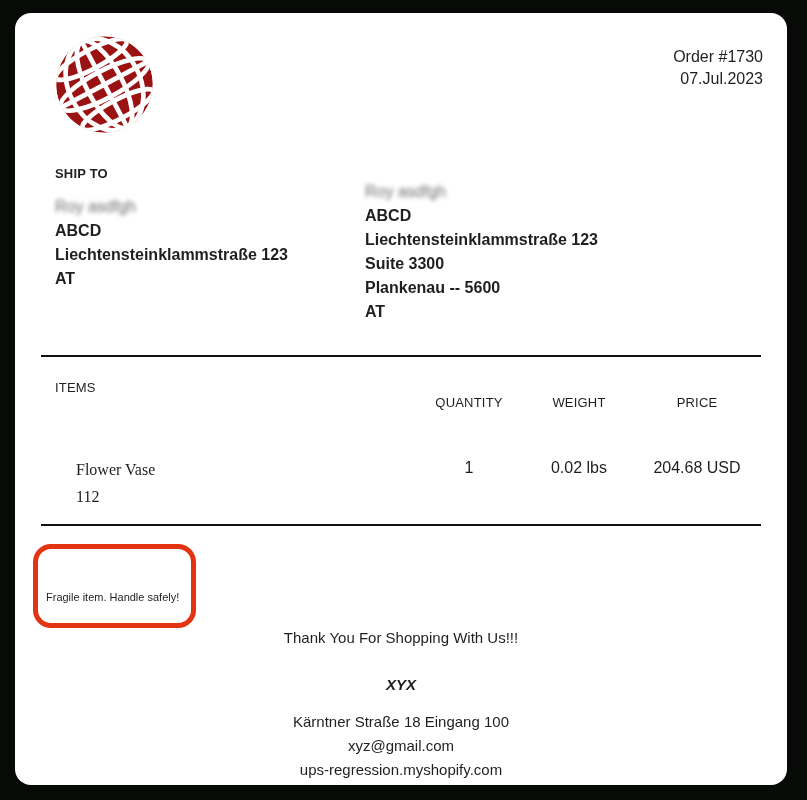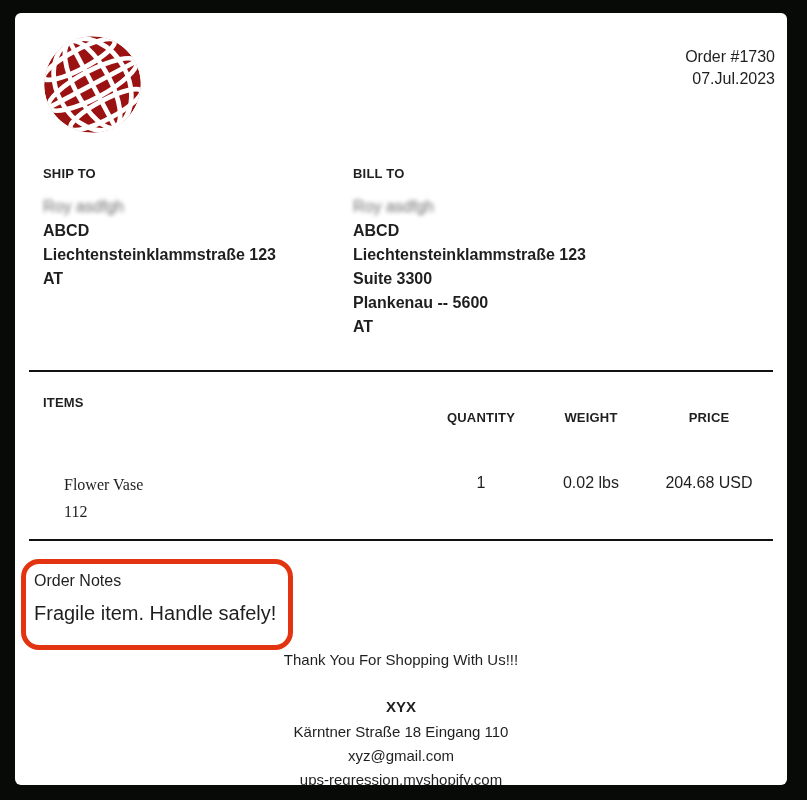--- a/index.html
+++ b/index.html
@@ -8,22 +8,22 @@
     background: #070a07;
     font-family: "Liberation Sans", sans-serif;
     color: #1f1f1f;
     position: relative;
     overflow: hidden;
   }
   .page {
     position: absolute;
     left: 15px; top: 13px; right: 20px; bottom: 15px;
     background: #ffffff;
-    border-radius: 6px;
-    padding: 19px 12px;
+    border-radius: 16px;
+    padding: 19px 24px;
     overflow: hidden;
   }
   
   .header { display: flex; justify-content: space-between; align-items: flex-start; }
   .logo { width: 105px; height: 105px; margin-left: 13px; }
   .order-info { text-align: right; font-size: 16px; line-height: 22px; padding-top: 14px; padding-right: 0px; }
   
   .addresses { display: flex; margin-top: 29px; margin-left: 16px; }
   .addr-col { width: 310px; }
   .addr-heading { font-size: 13px; font-weight: bold; letter-spacing: .2px; }
@@ -39,45 +39,45 @@
   
   table.items {
     width: calc(100% - 4px);
     margin: 31px auto 0 auto;
     border-collapse: collapse;
     border-top: 2px solid #111;
     border-bottom: 2px solid #111;
   }
   table.items th {
     font-size: 13px;
-    font-weight: bold;
+    font-weight: normal;
     letter-spacing: .2px;
   }
   th.th-items { text-align: left; vertical-align: top; padding: 23px 0 8px 14px; }
   th.th-num { text-align: center; vertical-align: bottom; padding: 38px 0 8px 0; }
   col.c-qty { width: 112px; }
   col.c-weight { width: 108px; }
   col.c-price { width: 128px; }
   td.item-name-cell { padding: 38px 0 14px 35px; font-size: 16px; line-height: 27px; vertical-align: top; font-family: Liberation Serif, serif; }
   td.num-cell { text-align: center; vertical-align: top; padding-top: 41px; font-size: 16px; }
   
   .notes-box {
     margin-top: 18px;
     margin-left: -6px;
     width: fit-content;
     border: 5px solid #e23410;
     border-radius: 18px;
     padding: 8px 12px 20px 8px;
   }
   .notes-title { font-size: 16px; }
-  .notes-text { font-size: 20px; margin-top: 12px; }
+  .notes-text { font-size: 11px; margin-top: 34px; }
   
   .thanks { text-align: center; font-size: 15px; margin-top: 1px; }
   .footer { text-align: center; margin-top: 27px; font-size: 15px; line-height: 24px; }
-  .shop-name { font-weight: bold; margin-bottom: 1px; }
+  .shop-name { font-weight: bold; margin-bottom: 13px; font-style: italic; }
 </style>
 </head>
 <body>
 
 <div class="page">
 
   <div class="header">
     <svg class="logo" viewBox="0 0 100 100" aria-hidden="true">
       <defs>
         <clipPath id="globe-clip">
@@ -105,21 +105,20 @@
 
   <div class="addresses">
     <div class="addr-col">
       <div class="addr-heading">SHIP TO</div>
       <div class="addr-name">Roy asdfgh</div>
       <div class="addr-line">ABCD</div>
       <div class="addr-line">Liechtensteinklammstraße 123</div>
       <div class="addr-line">AT</div>
     </div>
     <div class="addr-col">
-      <div class="addr-heading">BILL TO</div>
       <div class="addr-name">Roy asdfgh</div>
       <div class="addr-line">ABCD</div>
       <div class="addr-line">Liechtensteinklammstraße 123</div>
       <div class="addr-line">Suite 3300</div>
       <div class="addr-line">Plankenau -- 5600</div>
       <div class="addr-line">AT</div>
     </div>
   </div>
 
   <table class="items">
@@ -144,26 +143,25 @@
           <div>112</div>
         </td>
         <td class="num-cell">1</td>
         <td class="num-cell">0.02 lbs</td>
         <td class="num-cell">204.68 USD</td>
       </tr>
     </tbody>
   </table>
 
   <div class="notes-box">
-    <div class="notes-title">Order Notes</div>
     <div class="notes-text">Fragile item. Handle safely!</div>
   </div>
 
   <div class="thanks">Thank You For Shopping With Us!!!</div>
 
   <div class="footer">
     <div class="shop-name">XYX</div>
-    <div>Kärntner Straße 18 Eingang 110</div>
+    <div>Kärntner Straße 18 Eingang 100</div>
     <div>xyz@gmail.com</div>
     <div>ups-regression.myshopify.com</div>
   </div>
 
 </div>
 
 </body></html>

